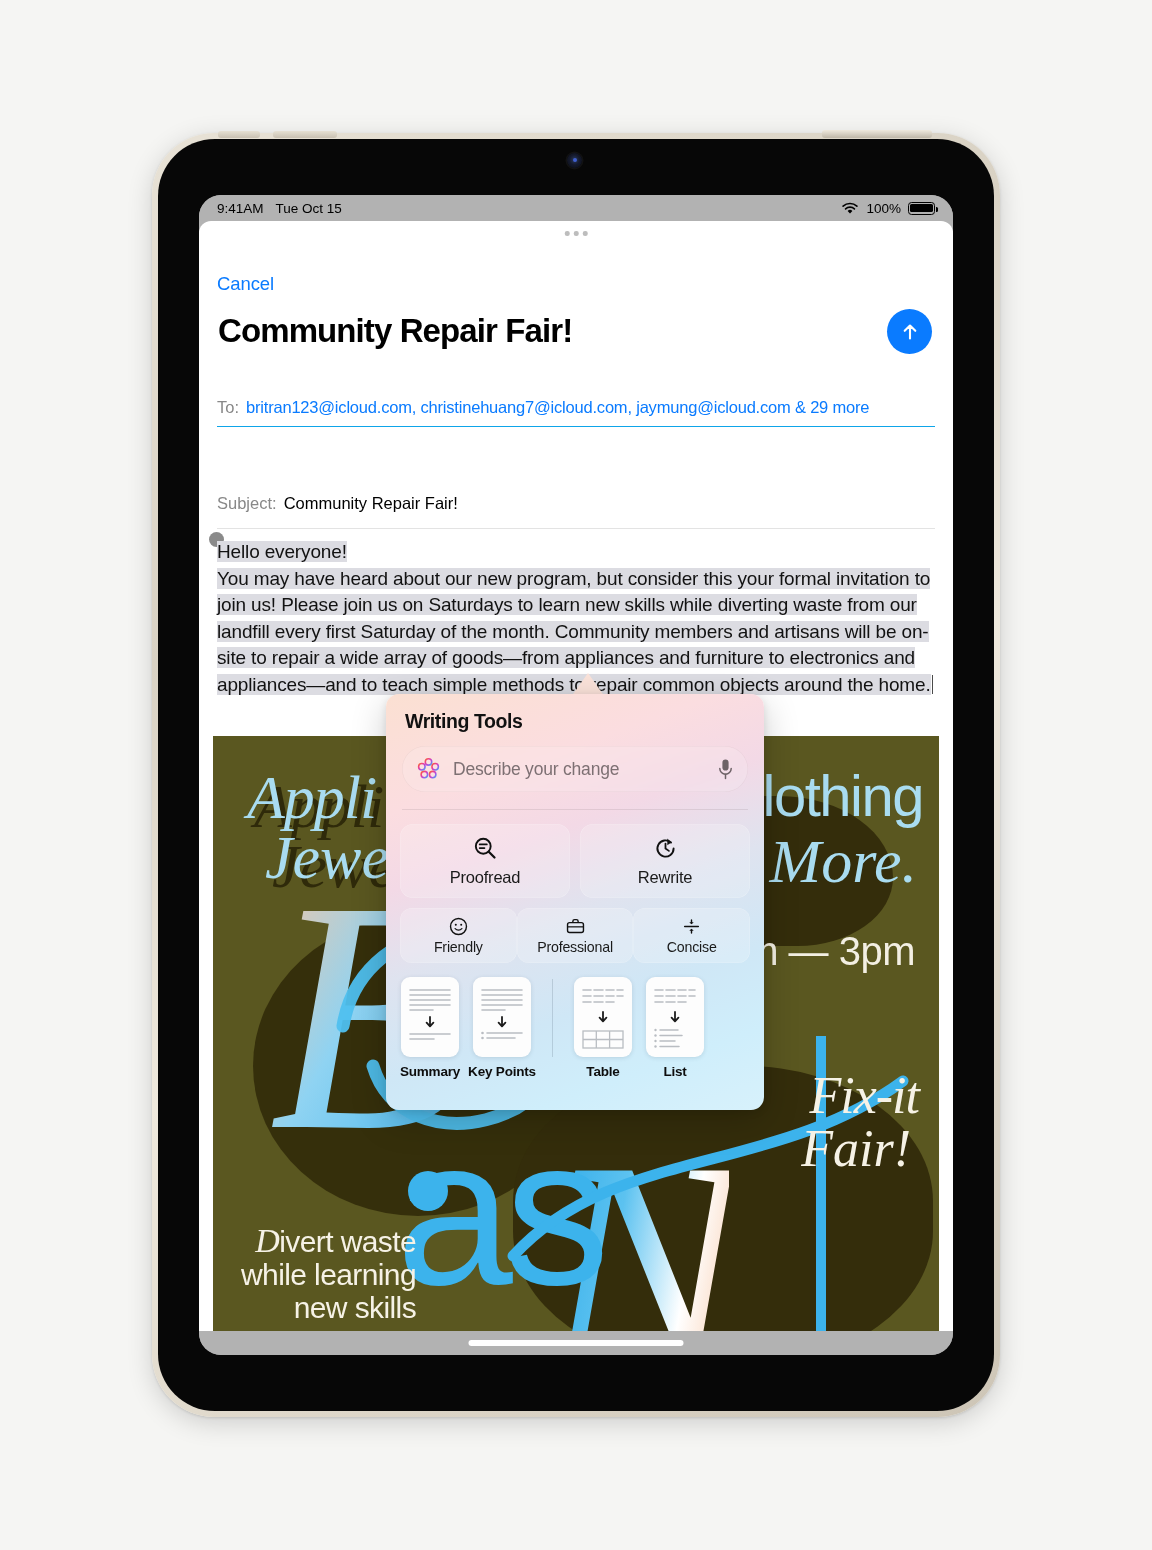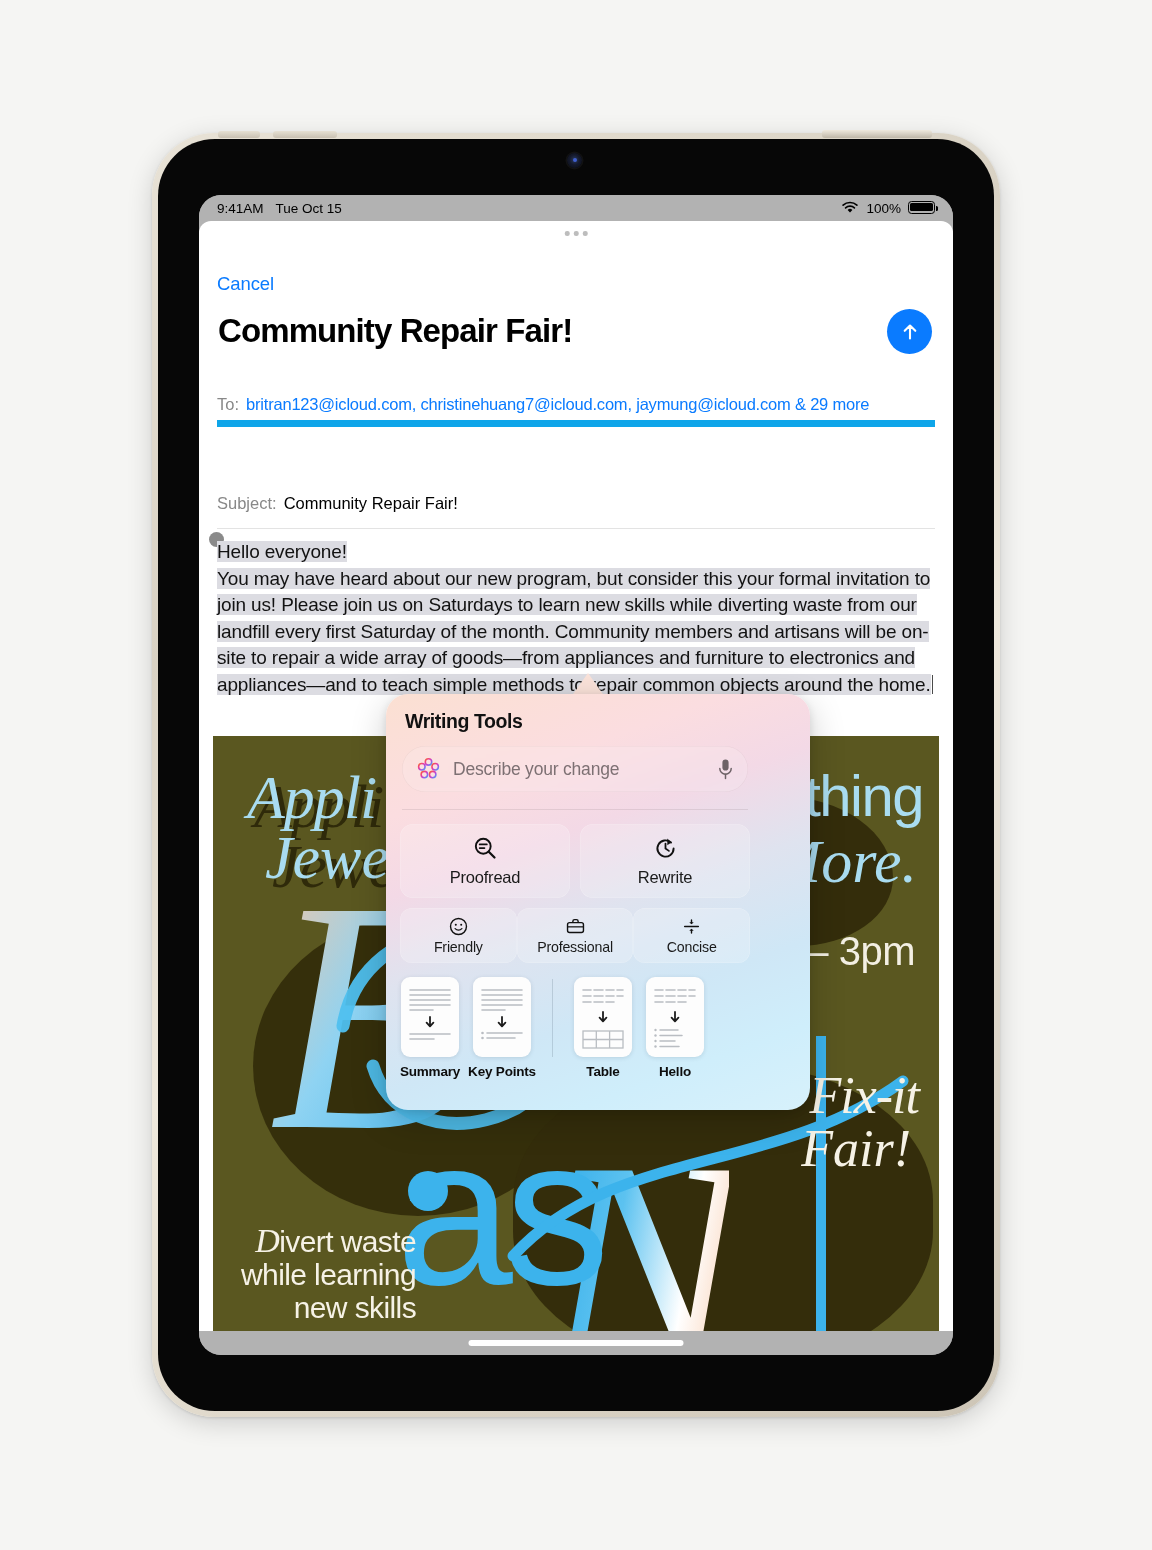--- a/index.html
+++ b/index.html
@@ -59,21 +59,21 @@
 
   
   .statusbar {
     position: absolute; left:0; top:0; width:754px; height:26px;
     background: #b2b2b2;
     display:flex; align-items:center; justify-content:space-between;
     padding: 0 18px;
     font-size: 13.5px; color: #000; font-weight: 500;
   }
   .sb-left { display:flex; align-items:center; gap:12px; }
-  .sb-right { display:flex; align-items:flex-start; gap:7px; }
+  .sb-right { display:flex; align-items:center; gap:7px; }
   .wifi-icon { display:block; }
   .battery {
     width: 27px; height: 13px; border:1.6px solid #000; border-radius:3.5px;
     position: relative; display:flex; align-items:center; padding:1.4px;
   }
   .battery::after {
     content:""; position:absolute; right:-4px; top:4px; width:2.2px; height:5px;
     background:#000; border-radius:0 1.5px 1.5px 0;
   }
   .battery-fill { width: 100%; height: 100%; background:#000; border-radius:1.6px; }
@@ -101,21 +101,21 @@
     font-size:33px; font-weight:bold; color:#000; letter-spacing:-0.9px;
   }
   .send-btn {
     position:absolute; right:21px; top:88px;
     width:45px; height:45px; border-radius:50%;
     background:#0a7bff; display:flex; align-items:center; justify-content:center;
   }
 
   .field-row {
     position:absolute; left:18px; width:718px;
-    border-bottom:7px solid #0ea5e9;
+    border-bottom:1px solid #0ea5e9;
     display:flex; align-items:center;
     font-size:16.5px;
   }
   .row-to   { top:168px; height:38px; }
   .row-cc   { top:206px; height:51px; justify-content:space-between; }
   .row-subj { top:257px; height:51px; border-bottom:1px solid #e3e3e3; }
 
   .lbl { color:#888; margin-right:7px; }
   .recipients { color:#0a7bff; letter-spacing:-0.2px; }
   .from-val { color:#222; }
@@ -212,22 +212,22 @@
 
   
   .wt-pointer {
     position:absolute; left:571px; top:673px; width:34px; height:24px;
     background:#fbe3da;
     clip-path: polygon(50% 0%, 100% 100%, 0% 100%);
     border-radius:4px;
     z-index:11;
   }
   .writing-tools {
-    position:absolute; left:386px; top:694px; width:424px; height:416px;
-    border-radius:22px;
+    position:absolute; left:386px; top:694px; width:378px; height:416px;
+    border-radius:13px;
     background:
       linear-gradient(160deg,
         #fbe0d2 0%,
         #fbdde0 22%,
         #f3d9e6 36%,
         #dfe3ef 52%,
         #cfe7f6 70%,
         #cfeefb 85%,
         #d7f1fb 100%);
     box-shadow: 0 10px 36px rgba(0,0,0,0.20), 0 2px 8px rgba(0,0,0,0.10);
@@ -561,20 +561,20 @@
               </g>
               <g fill="#b9bdc2">
                 <circle cx="9.5" cy="53" r="1.2"></circle>
                   <circle cx="9.5" cy="58.5" r="1.2"></circle>
                 <circle cx="9.5" cy="64" r="1.2"></circle>
                   <circle cx="9.5" cy="69.5" r="1.2"></circle>
               </g>
               <path d="M29 35v9M25.6 40.6 29 44.4l3.4-3.8" stroke="#1c1c1c" stroke-width="1.8" fill="none" stroke-linecap="round" stroke-linejoin="round"></path>
             </svg>
           </div>
-          <span class="doc-label">Hello</span>
+          <span class="doc-label">List</span>
         </div>
       </div>
     </div>
 
   </div>
 
 </div>
 
 </body></html>

